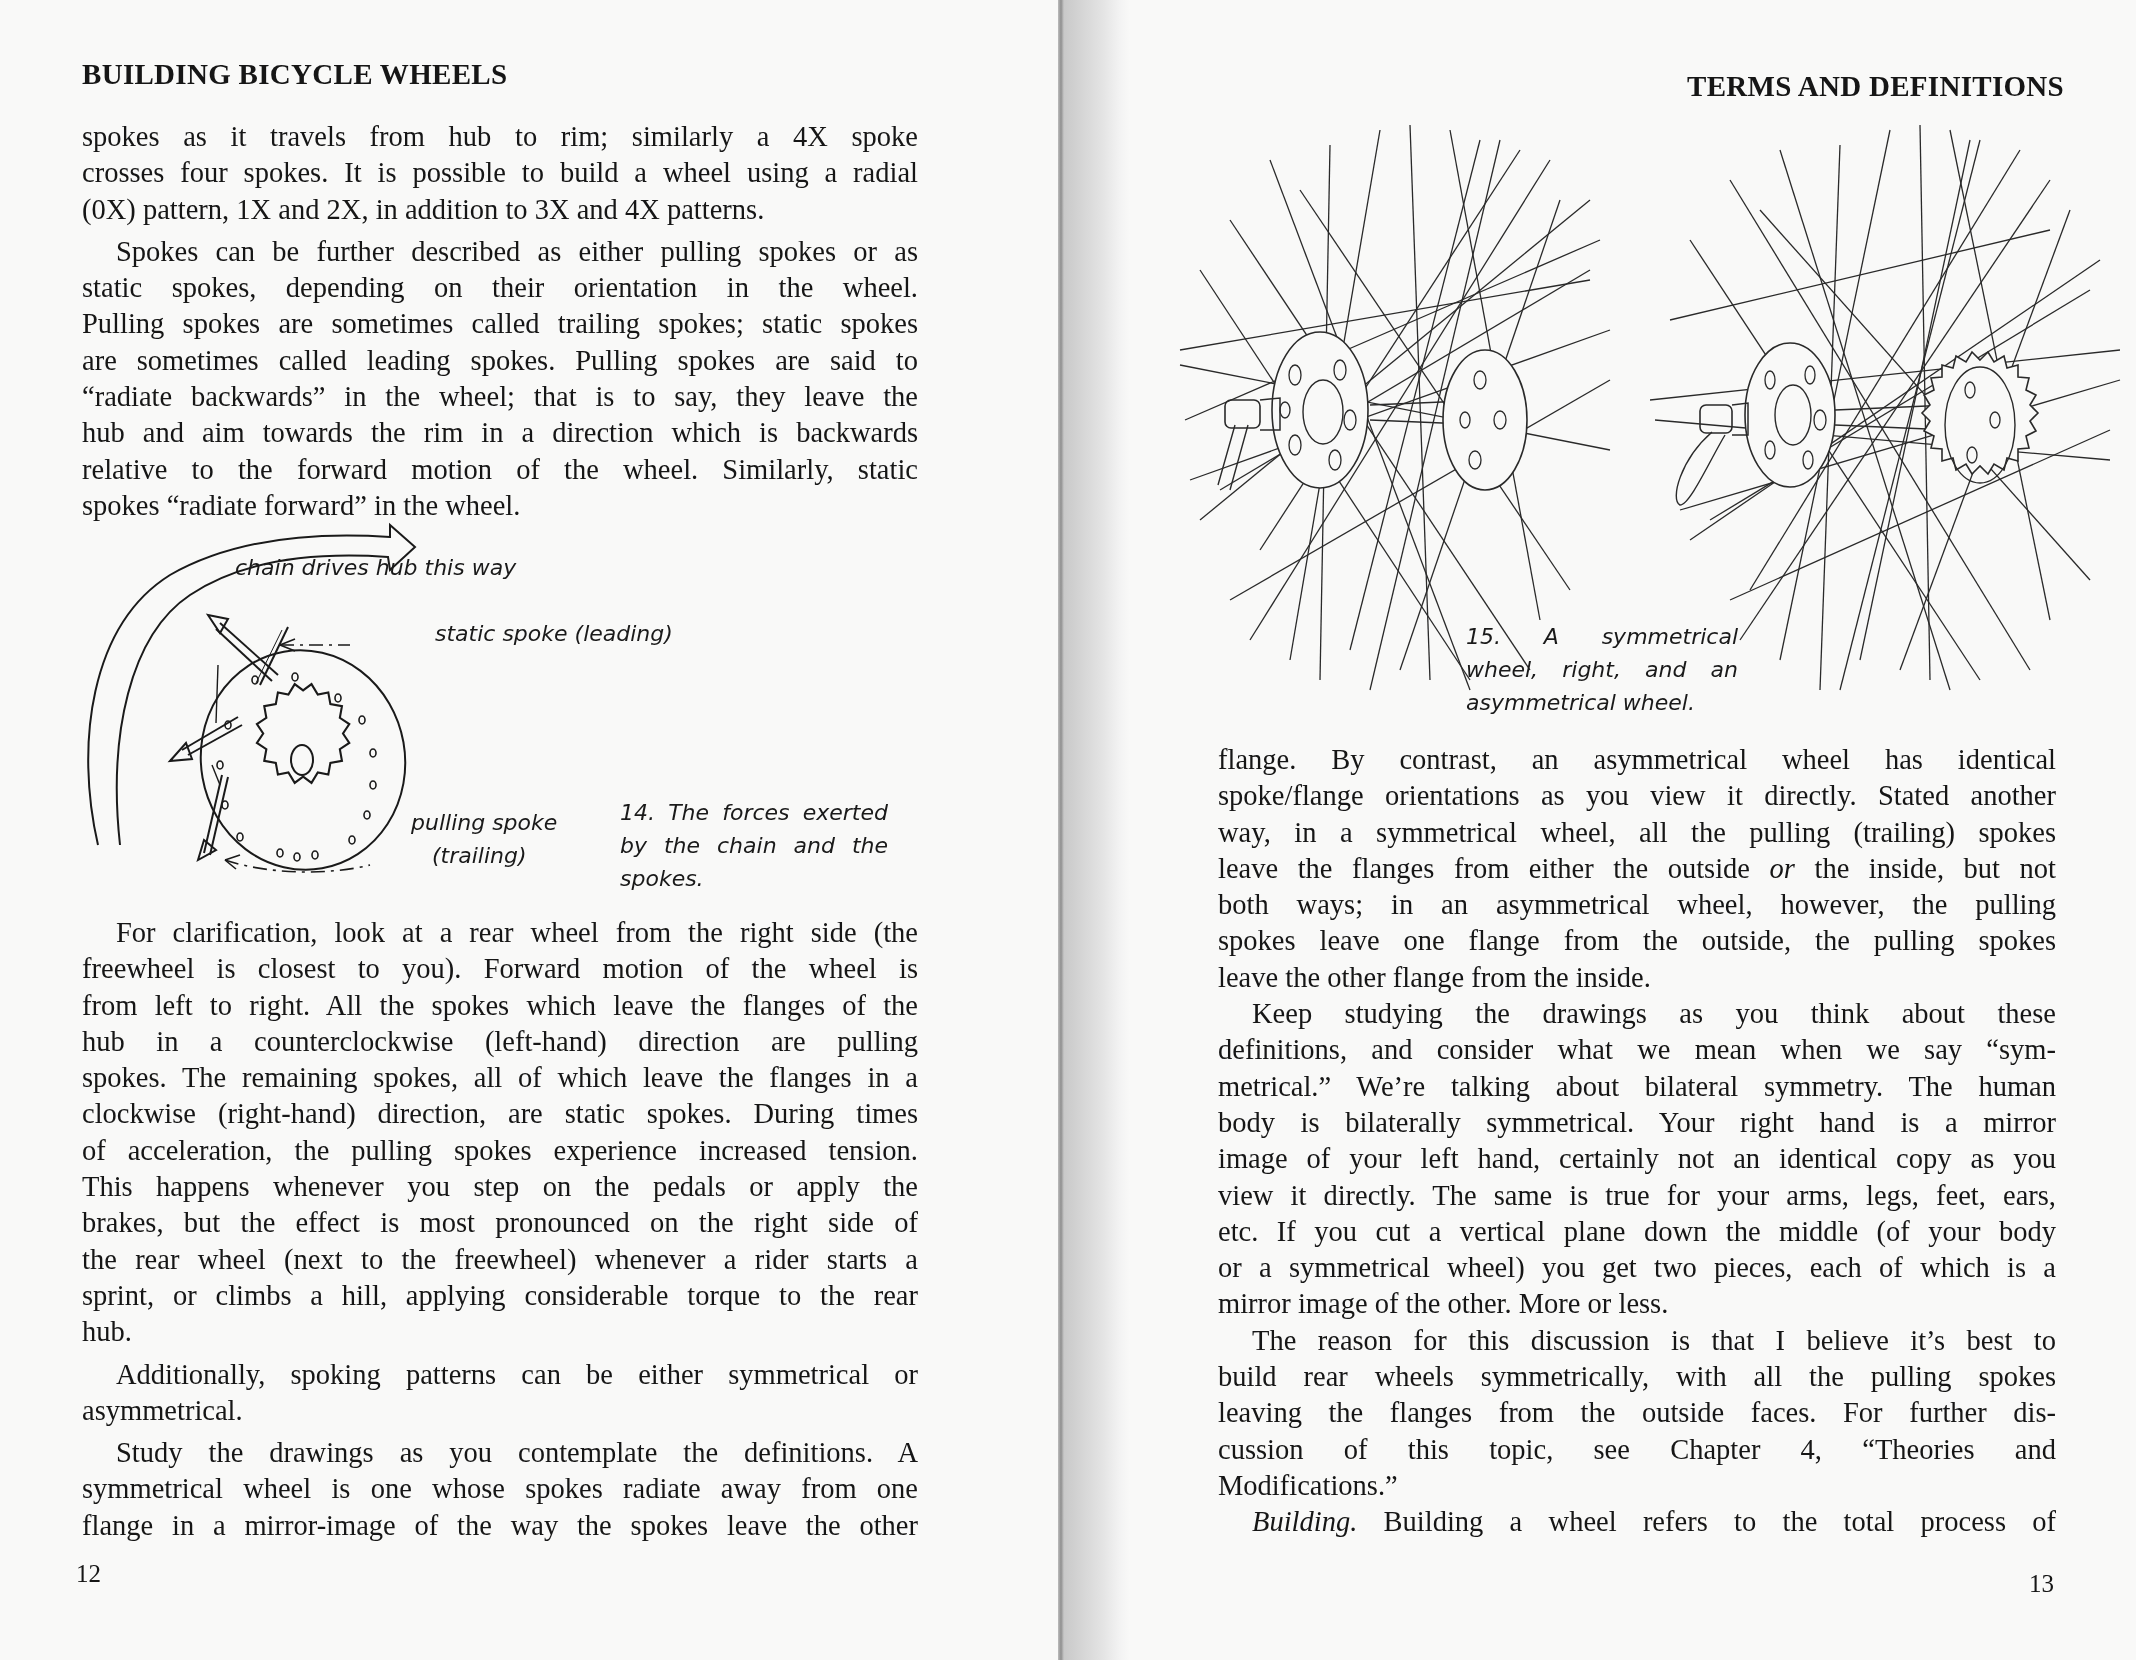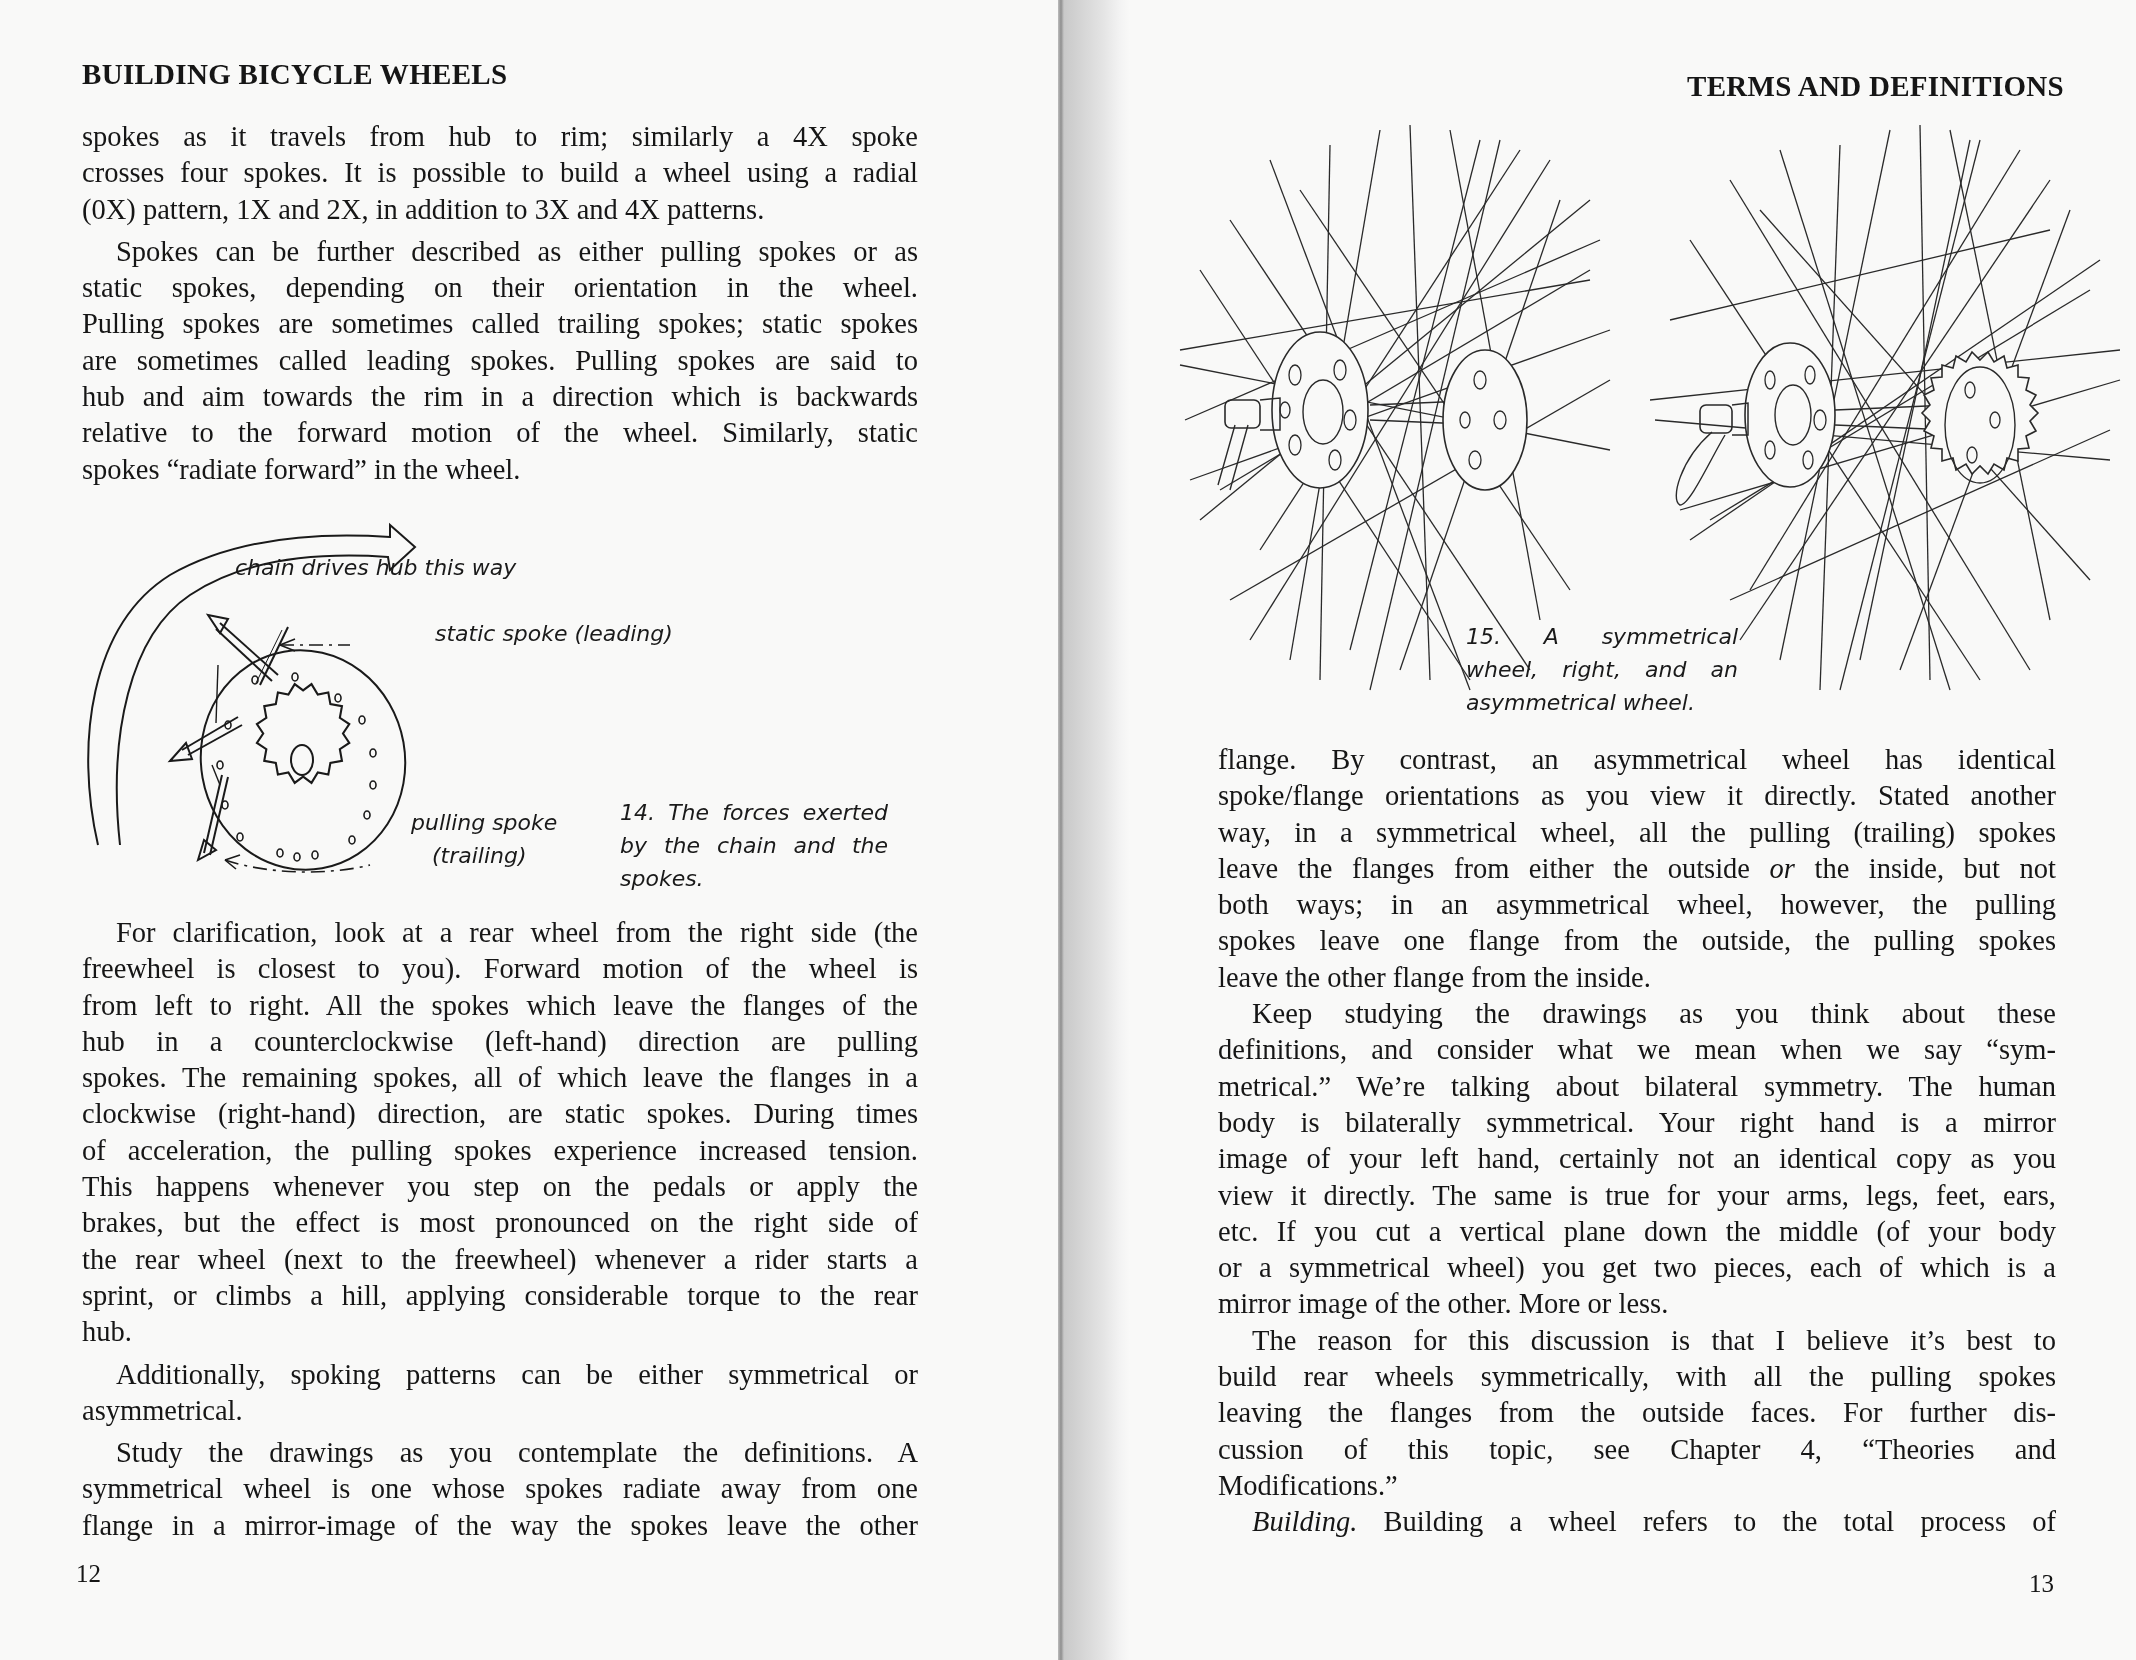--- a/index.html
+++ b/index.html
@@ -48,20 +48,21 @@
   <div class="running-head" style="left:82px; top:58px;">BUILDING BICYCLE WHEELS</div>
 
   <div class="body-text" style="left:82px; top:106px; width:836px;margin-top:13px;">
     <span class="line">spokes as it travels from hub to rim; similarly a 4X spoke</span>
     <span class="line">crosses four spokes. It is possible to build a wheel using a radial</span>
     <span class="line last">(0X) pattern, 1X and 2X, in addition to 3X and 4X patterns.</span>
     <span class="line indent gap">Spokes can be further described as either pulling spokes or as</span>
     <span class="line">static spokes, depending on their orientation in the wheel.</span>
     <span class="line">Pulling spokes are sometimes called trailing spokes; static spokes</span>
     <span class="line">are sometimes called leading spokes. Pulling spokes are said to</span>
+    <span class="line">“radiate backwards” in the wheel; that is to say, they leave the</span>
     <span class="line">hub and aim towards the rim in a direction which is backwards</span>
     <span class="line">relative to the forward motion of the wheel. Similarly, static</span>
     <span class="line last">spokes “radiate forward” in the wheel.</span>
   </div>
 
   <svg style="left:70px; top:515px;" width="600" height="390" viewBox="0 0 600 390" fill="none" stroke="#1a1a1a" stroke-width="2">
 
     <path d="M28,330 C5,230 20,110 100,60 C170,20 260,18 320,22 L320,10 L345,32 L320,55 L318,42 C260,38 180,40 120,80 C60,120 38,220 50,330"></path>
 
     <ellipse cx="233" cy="245" rx="102" ry="110" transform="rotate(-10 233 245)"></ellipse>

